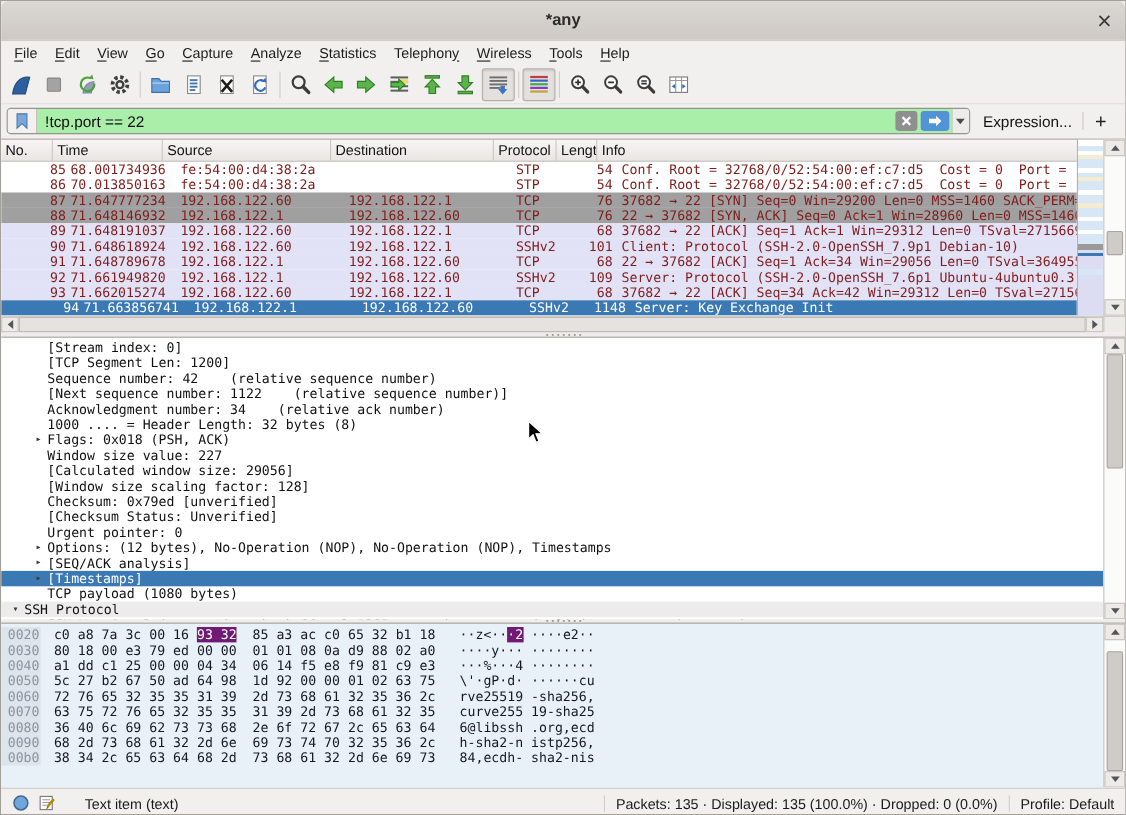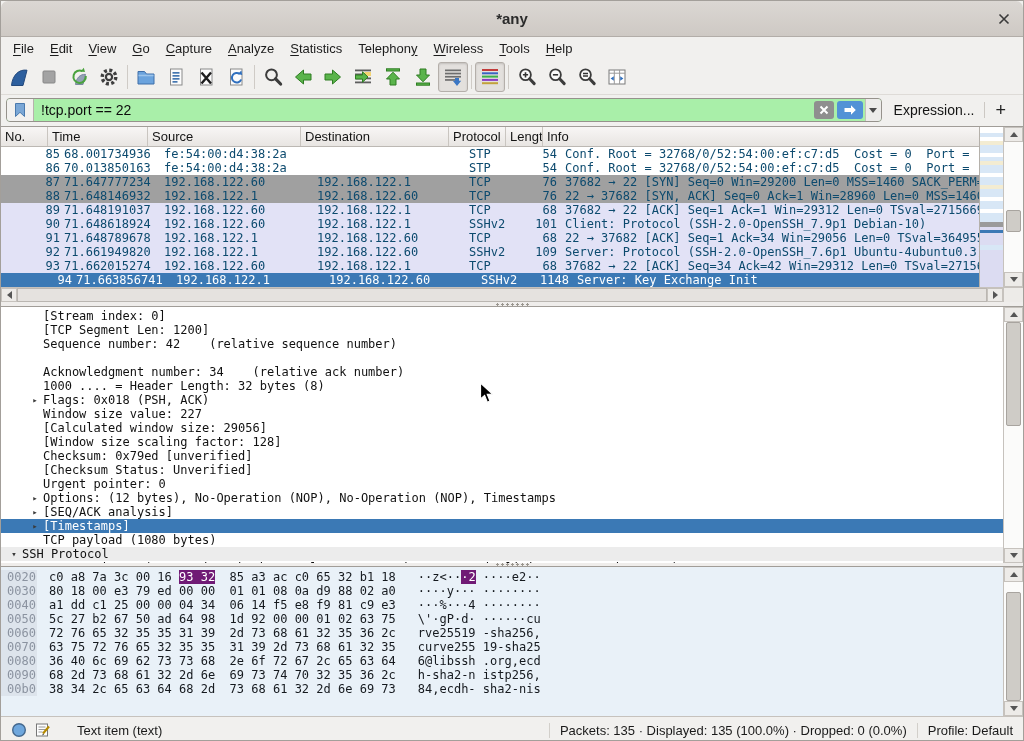--- a/index.html
+++ b/index.html
@@ -38,21 +38,21 @@
   .phead{height:20px;flex:none;display:flex;background:linear-gradient(#f8f6f5,#e8e5e2);border-bottom:1px solid #bcb8b3;font-size:13px;color:#141414;}
   .phcell{border-right:1px solid #c9c5c0;padding:2px 0 0 4px;overflow:hidden;white-space:nowrap;flex:none;}
   .phead .phcell:nth-of-type(1){width:47px;}
   .phead .phcell:nth-of-type(2){width:100px;}
   .phead .phcell:nth-of-type(3){width:153px;}
   .phead .phcell:nth-of-type(4){width:148px;}
   .phead .phcell:nth-of-type(5){width:57px;}
   .phead .phcell:nth-of-type(6){width:37px;}
   .phead .phcell:nth-of-type(7){flex:1;border-right:none;}
   .prows{flex:1;overflow:hidden;}
-  .prow{display:flex;height:14px;font-family:"DejaVu Sans Mono","Liberation Mono",monospace;font-size:12px;line-height:14px;white-space:pre;color:#0c4a6e;}
+  .prow{display:flex;height:14px;font-family:"DejaVu Sans Mono","Liberation Mono",monospace;font-size:12px;line-height:14px;white-space:pre;color:#7f1d1d;}
   .prow span{overflow:hidden;flex:none;}
   .c-no{width:63px;text-align:right;padding-right:4px;}
   .c-time{width:100px;}
   .c-src{width:153px;}
   .c-dst{width:148px;}
   .c-proto{width:57px;padding-left:4px;}
   .c-len{width:37px;text-align:right;padding-right:2px;}
   .c-info{flex:1 !important;padding-left:6px;}
   .prow.gray{background:#a0a0a0;}
   .prow.lav{background:#e2e2f6;}
@@ -418,21 +418,21 @@
 
         <div class="drow lvl1">
           <span class="darrow"></span><span>[TCP Segment Len: 1200]</span>
         </div>
 
         <div class="drow lvl1">
           <span class="darrow"></span><span>Sequence number: 42    (relative sequence number)</span>
         </div>
 
         <div class="drow lvl1">
-          <span class="darrow"></span>
+          <span class="darrow"></span><span>[Next sequence number: 1122    (relative sequence number)]</span>
         </div>
 
         <div class="drow lvl1">
           <span class="darrow"></span><span>Acknowledgment number: 34    (relative ack number)</span>
         </div>
 
         <div class="drow lvl1">
           <span class="darrow"></span><span>1000 .... = Header Length: 32 bytes (8)</span>
         </div>
 

